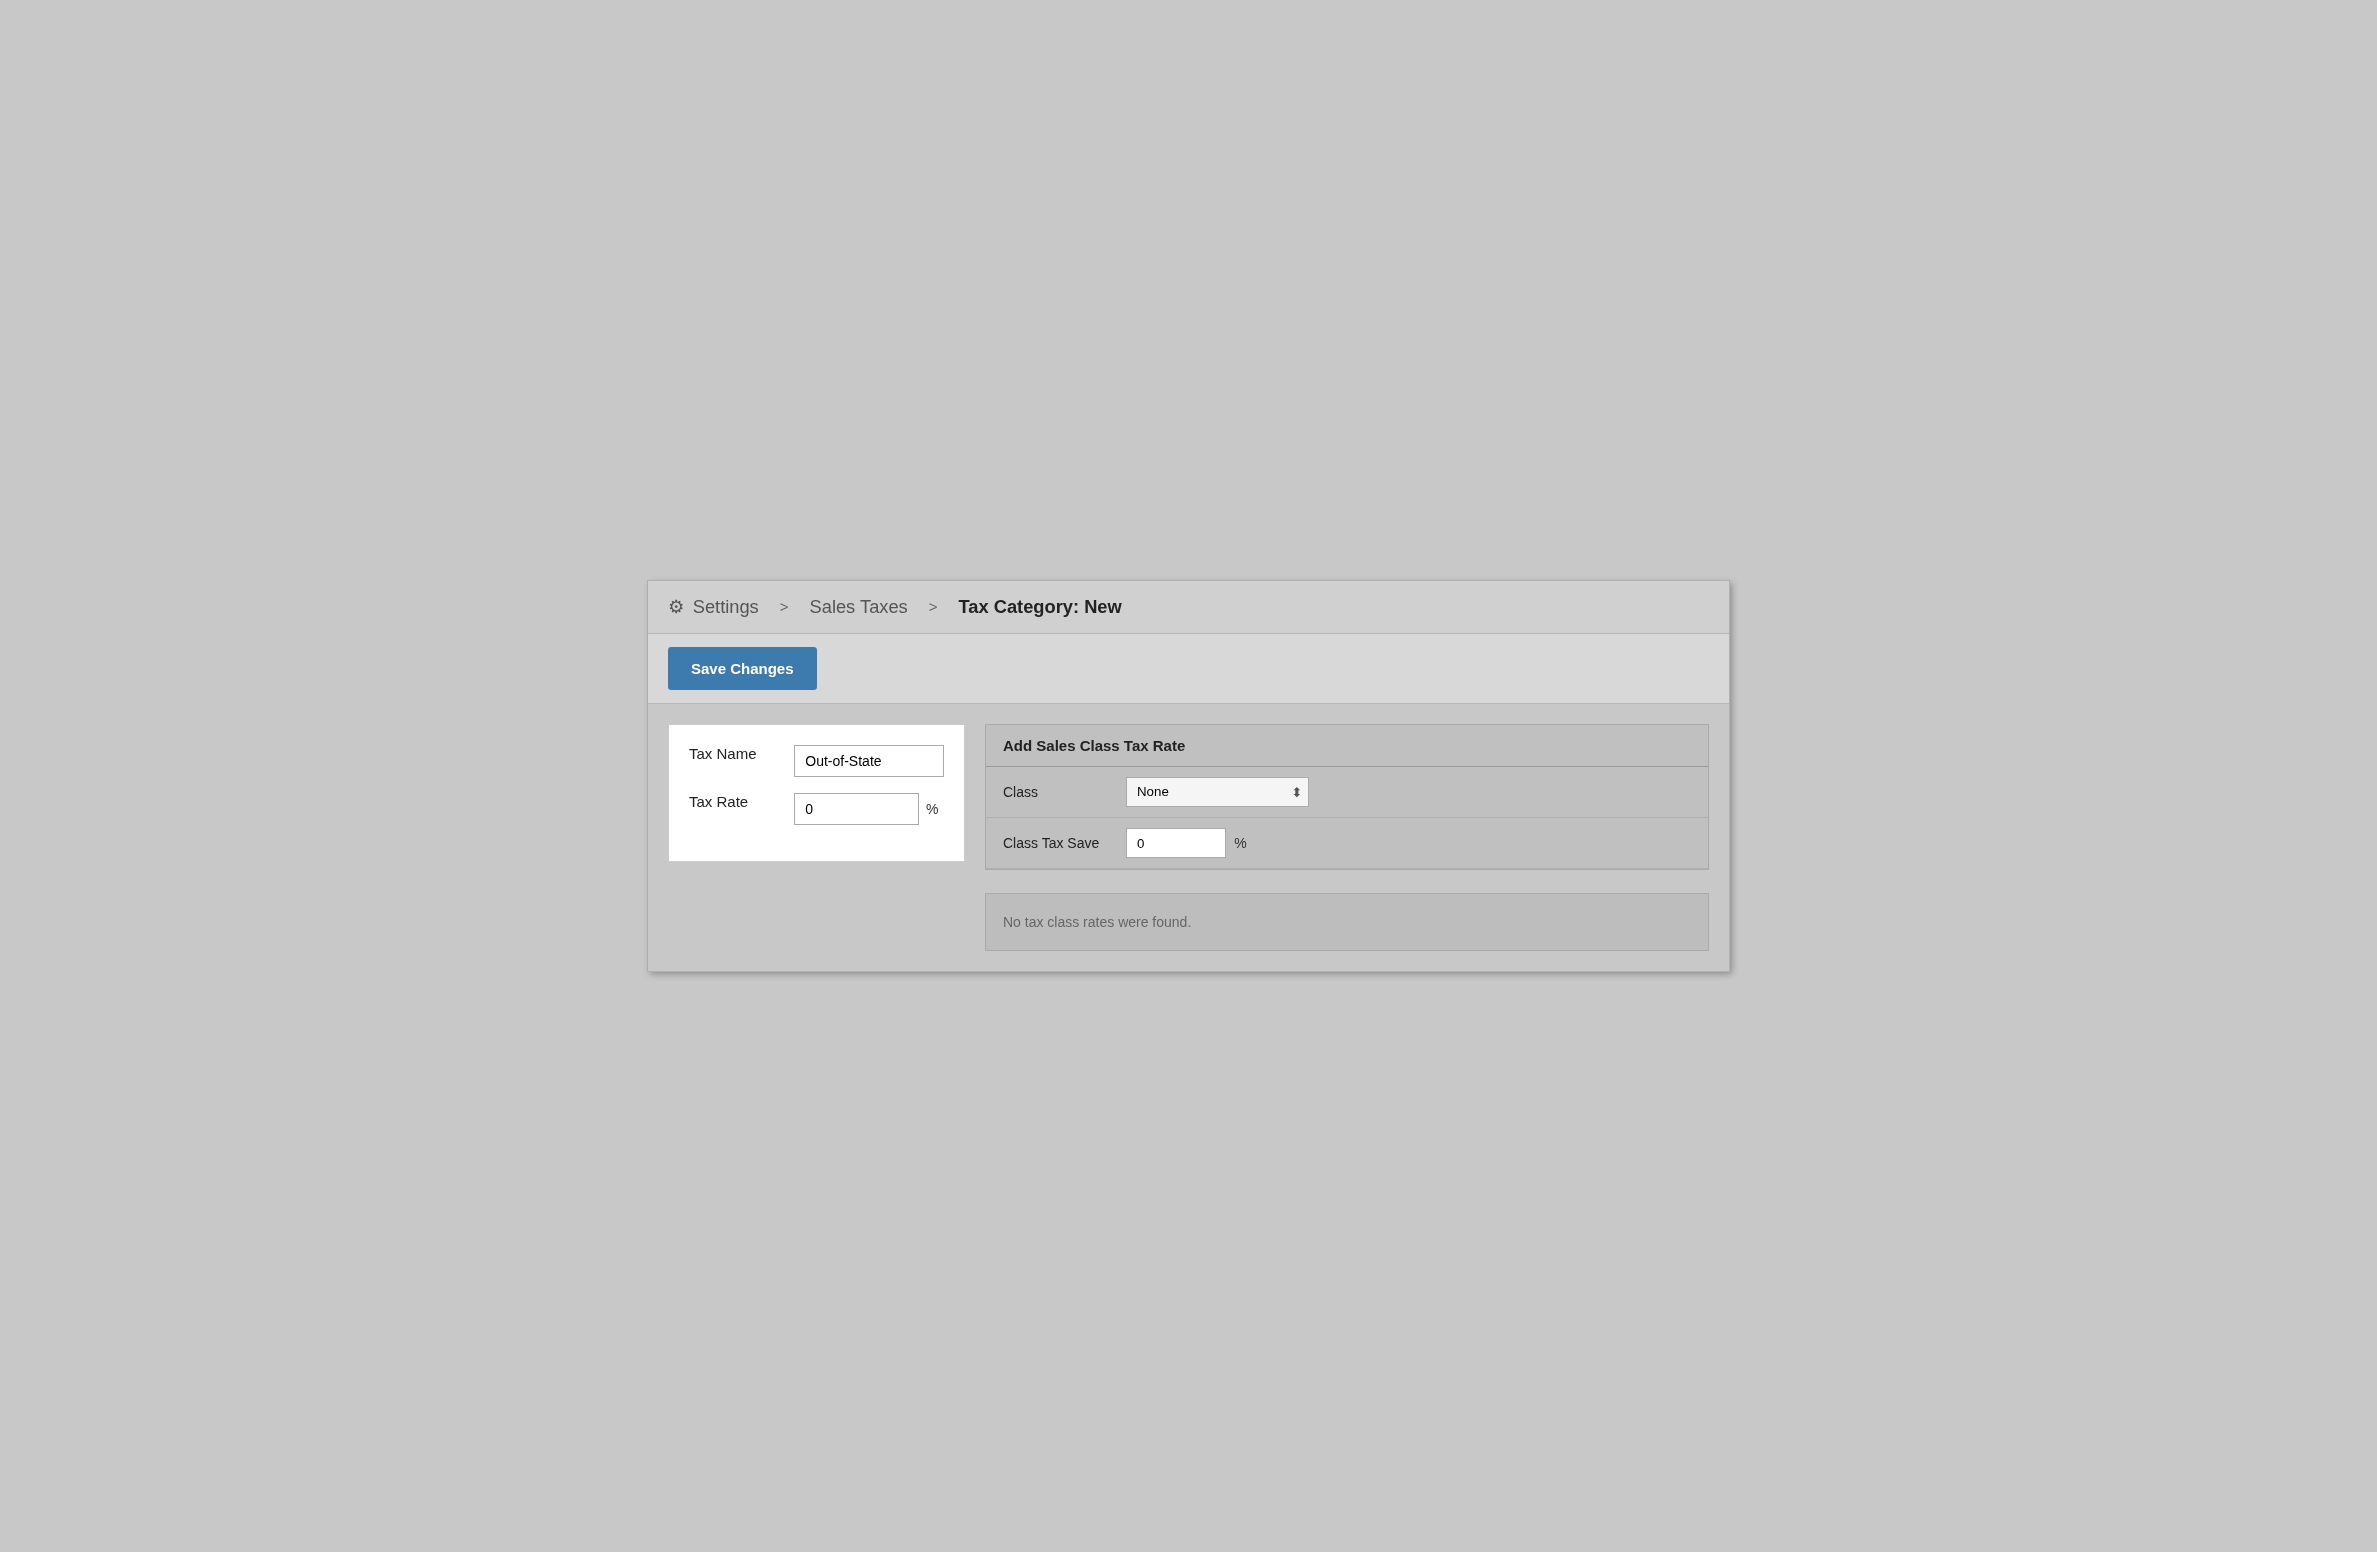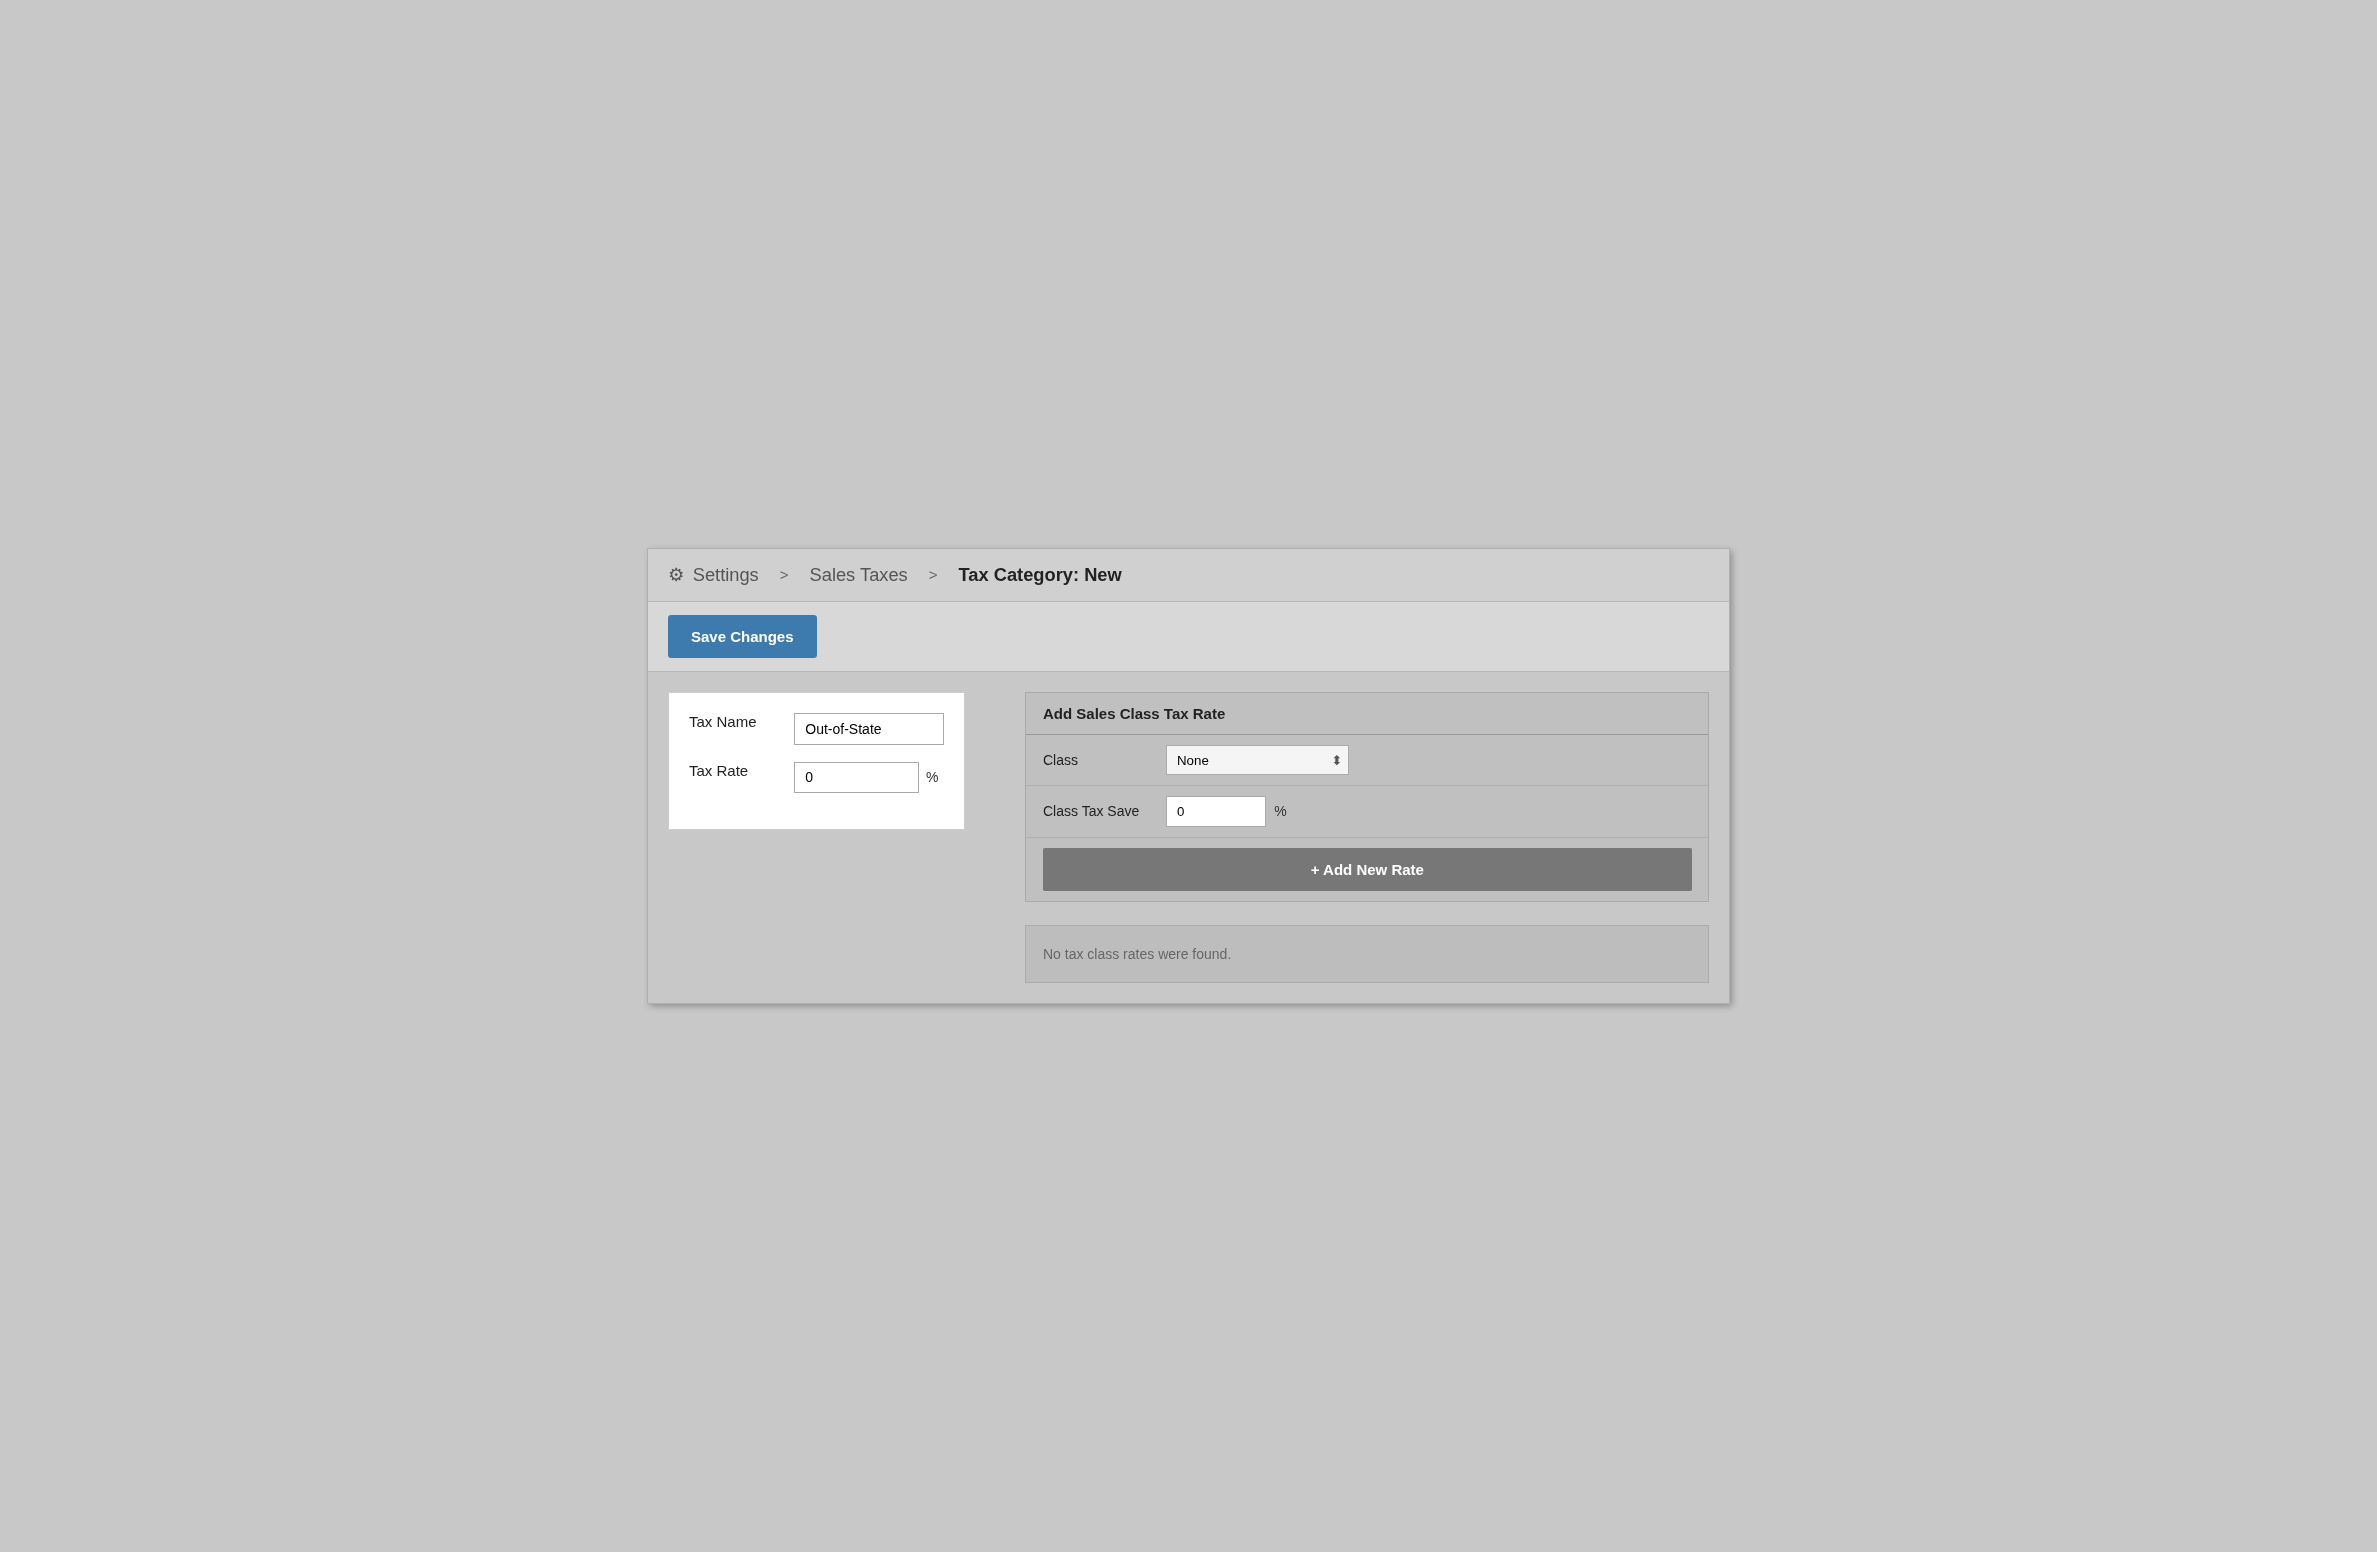--- a/index.html
+++ b/index.html
@@ -131,21 +131,20 @@
     }
 
     .percent-symbol {
       font-size: 14px;
       color: #333;
     }
 
     
     .right-panel {
       flex: 1;
-      margin-left: 40px;
     }
 
     .sales-class-panel {
       background: #c0c0c0;
       border: 0.8px solid #aaa;
     }
 
     .sales-class-header {
       background: #c0c0c0;
       padding: 11.7px 16.7px;
@@ -307,21 +306,20 @@
 
           <div class="class-row">
             <span class="class-row-label">Class Tax Save</span>
             <div class="class-tax-input-row">
               <input class="class-tax-input" type="text" value="0" style="">
               <span class="percent-symbol">%</span>
             </div>
           </div>
         </div>
 
-        <button class="add-rate-btn">+ Add New Rate</button>
       </div>
 
       <div class="sales-rates-section">
         <div class="rates-empty-box">
           <span class="rates-empty-text">No tax class rates were found.</span>
         </div>
       </div>
 
     </div>
   </div>

